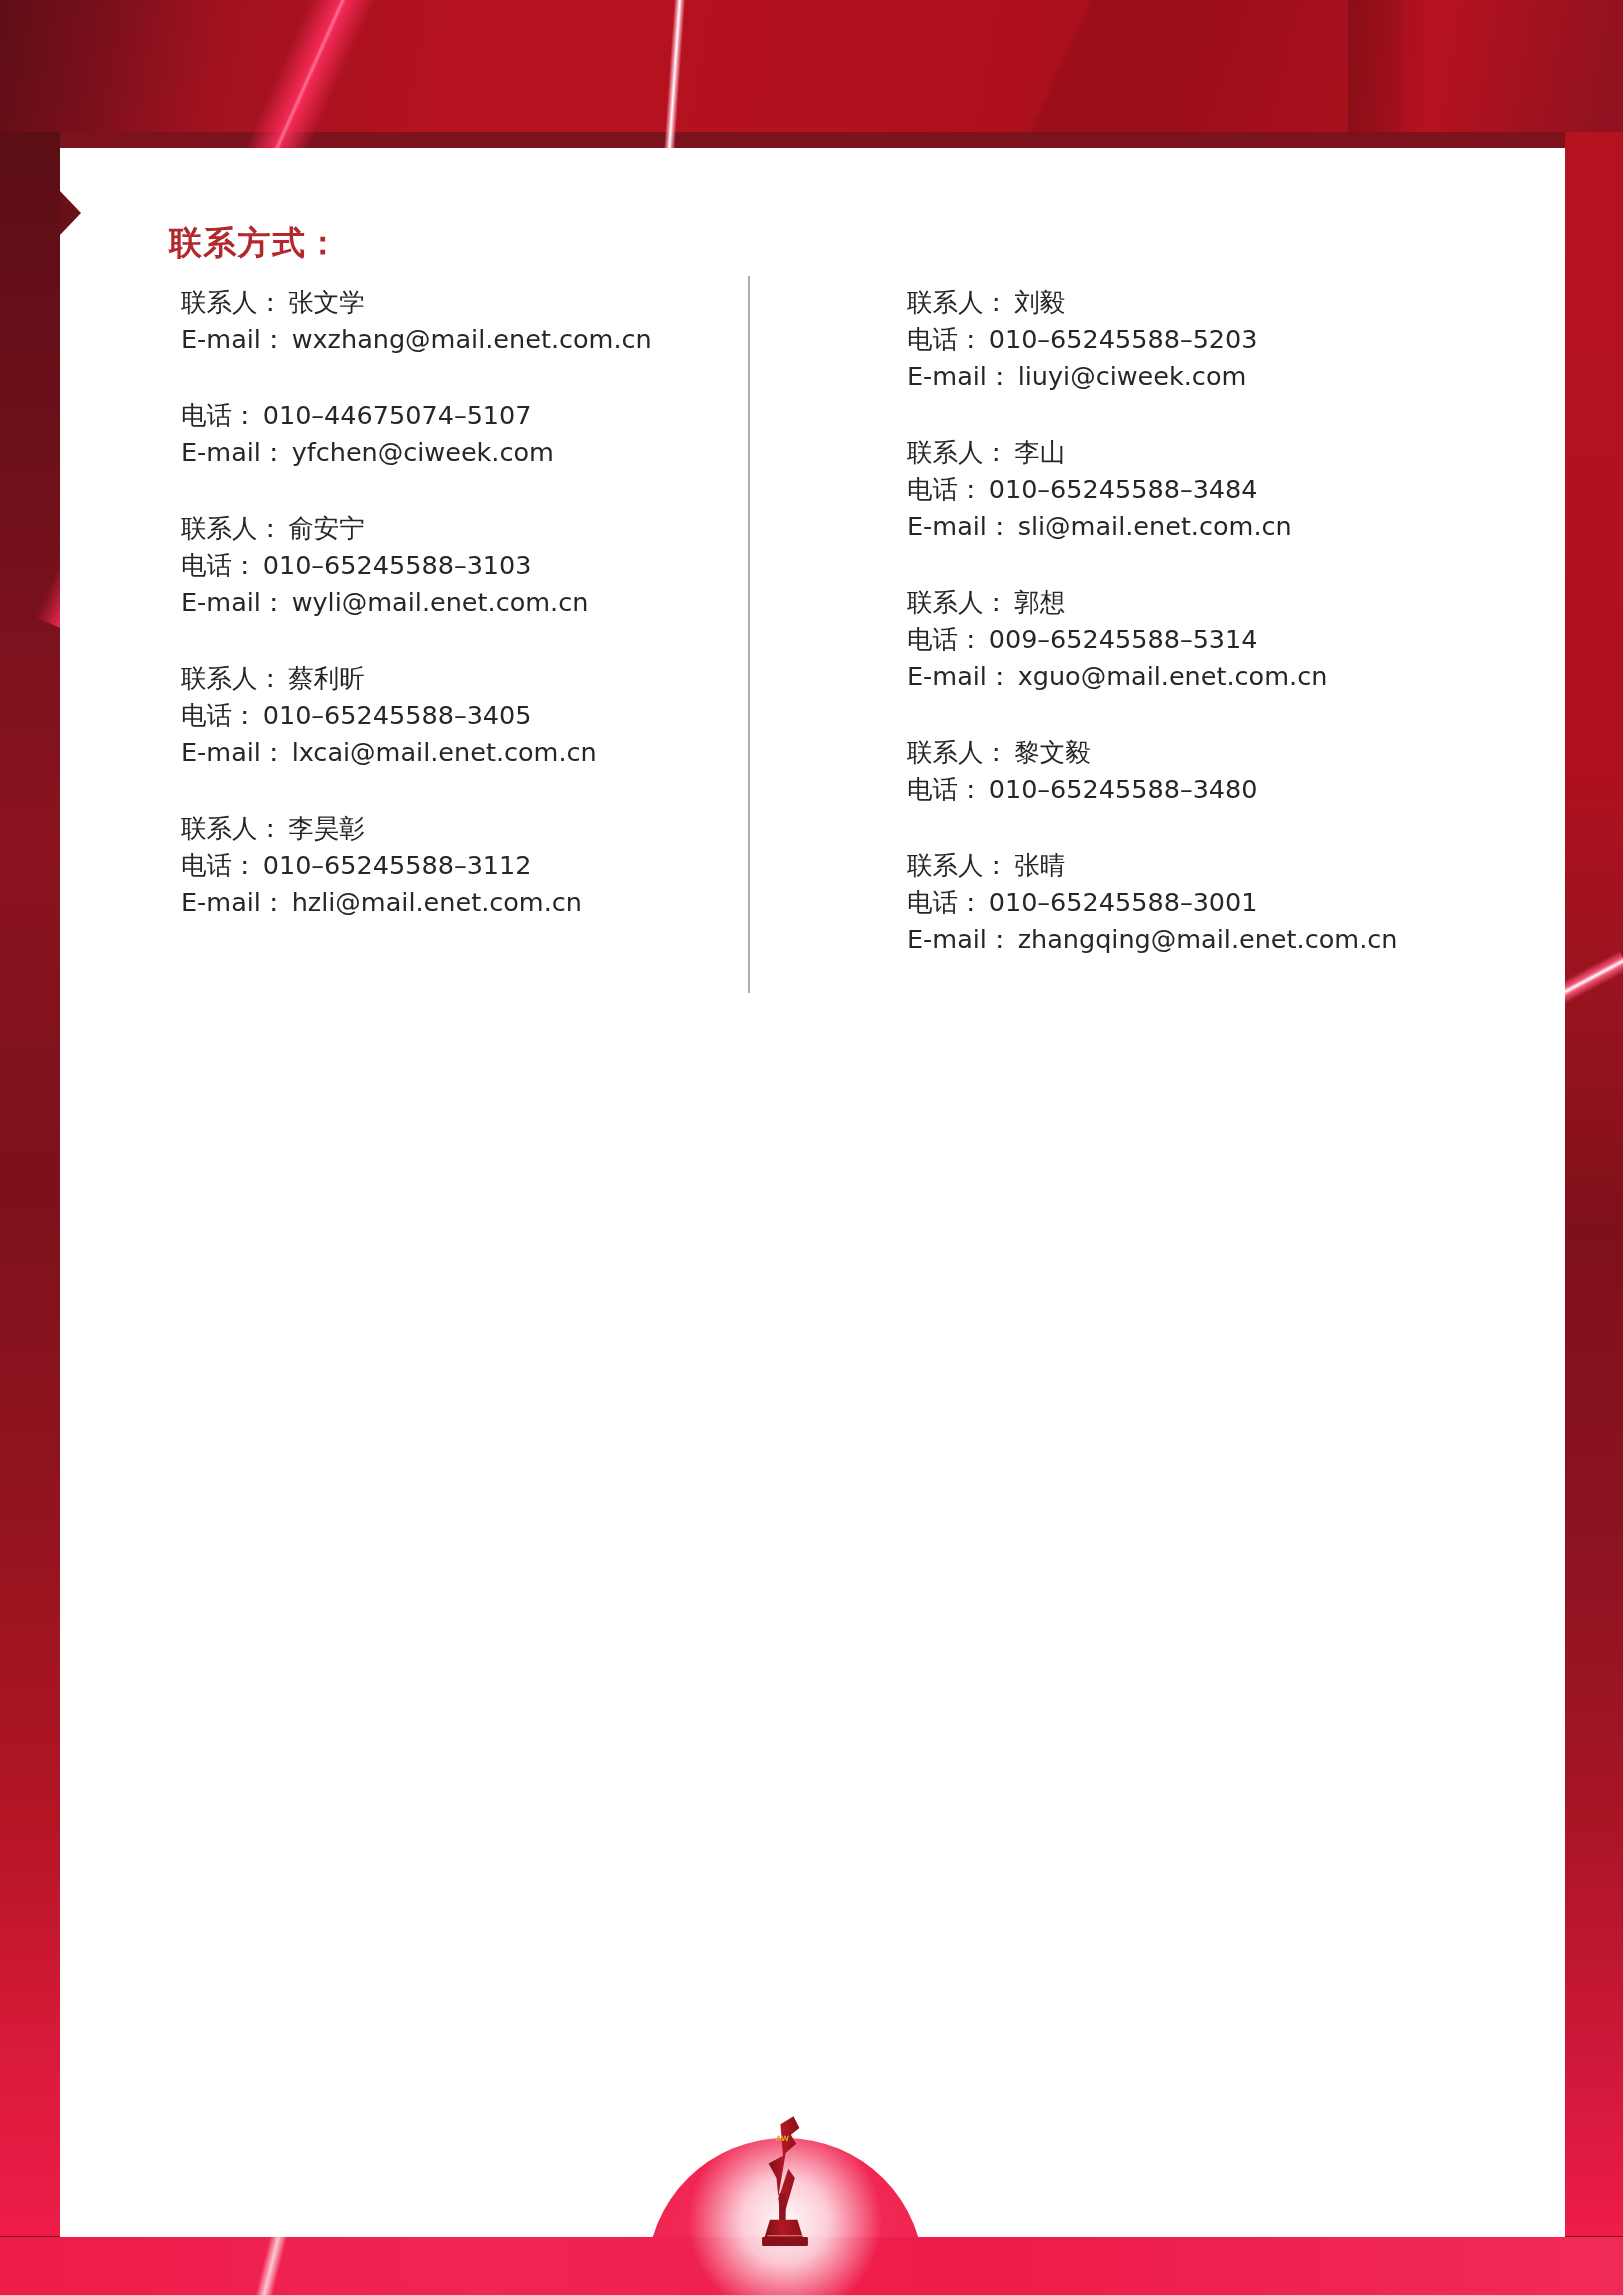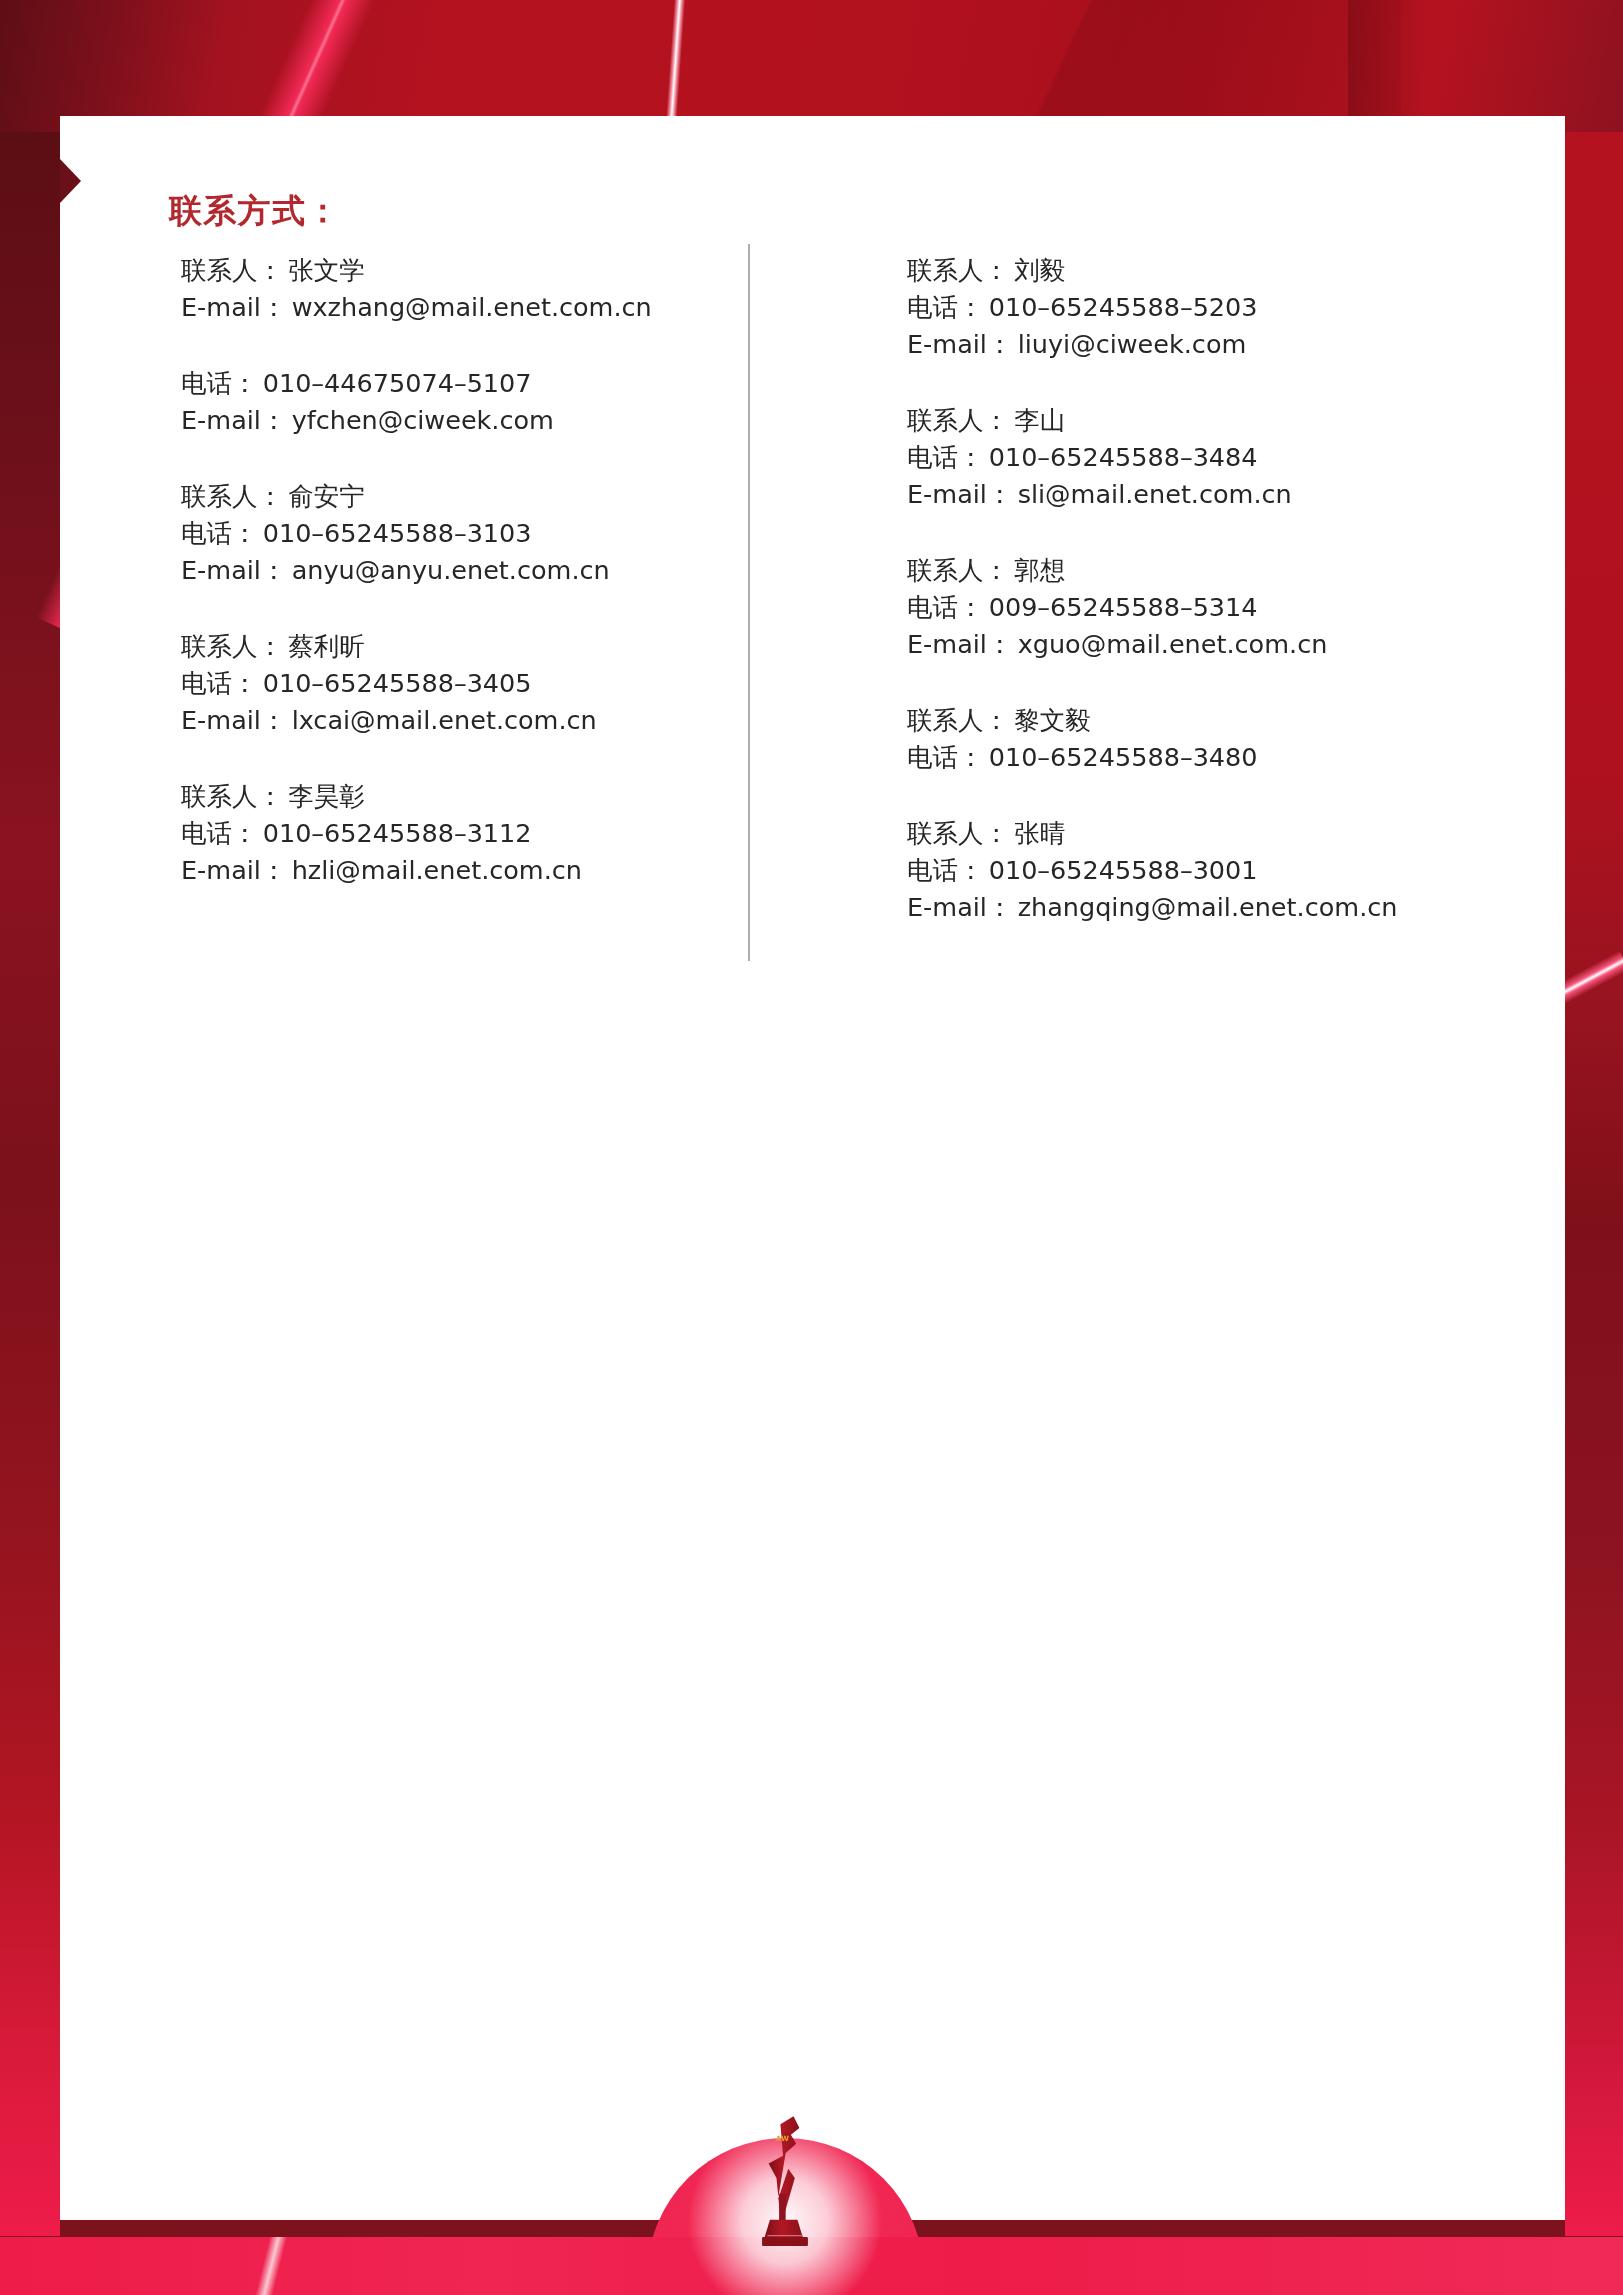--- a/index.html
+++ b/index.html
@@ -36,21 +36,21 @@
   .beam-right-strip{
     left:1518px;top:903px;width:22px;height:216px;transform:rotate(62deg);transform-origin:center;
     background:linear-gradient(90deg,rgba(255,80,120,0) 0%,rgba(255,90,130,0.9) 35%,#ffffff 50%,rgba(255,90,130,0.9) 65%,rgba(255,80,120,0) 100%);
   }
   .beam-bottom-strip{
     left:275px;top:2218px;width:17px;height:144px;transform:rotate(14deg);transform-origin:top center;
     background:linear-gradient(90deg,rgba(255,255,255,0) 0%,rgba(255,255,255,0.75) 50%,rgba(255,255,255,0) 100%);
   }
   
   .panel{
-    position:absolute;left:60px;top:116px;width:1505px;height:2104px;
+    position:absolute;left:60px;top:148px;width:1505px;height:2104px;
     background:#ffffff;z-index:2;
   }
   .notch{
     position:absolute;left:0;top:43px;width:0;height:0;
     border-top:22px solid transparent;border-bottom:22px solid transparent;
     border-left:21px solid #6a1018;
   }
   .heading{
     position:absolute;left:109px;top:73px;margin:0;
     font-size:33px;font-weight:bold;color:#b2282d;letter-spacing:1.3px;
@@ -103,21 +103,21 @@
       <p><span class="lbl">联系人：</span><span class="val">张文学</span></p>
       <p><span class="lbl">E-mail：</span><span class="val">wxzhang@mail.enet.com.cn</span></p>
     </div>
     <div class="contact">
       <p><span class="lbl">电话：</span><span class="val">010–44675074–5107</span></p>
       <p><span class="lbl">E-mail：</span><span class="val">yfchen@ciweek.com</span></p>
     </div>
     <div class="contact">
       <p><span class="lbl">联系人：</span><span class="val">俞安宁</span></p>
       <p><span class="lbl">电话：</span><span class="val">010–65245588–3103</span></p>
-      <p><span class="lbl">E-mail：</span><span class="val">anyu@anyu.enet.com.cn</span></p>
+      <p><span class="lbl">E-mail：</span><span class="val">wyli@mail.enet.com.cn</span></p>
     </div>
     <div class="contact">
       <p><span class="lbl">联系人：</span><span class="val">蔡利昕</span></p>
       <p><span class="lbl">电话：</span><span class="val">010–65245588–3405</span></p>
       <p><span class="lbl">E-mail：</span><span class="val">lxcai@mail.enet.com.cn</span></p>
     </div>
     <div class="contact">
       <p><span class="lbl">联系人：</span><span class="val">李昊彰</span></p>
       <p><span class="lbl">电话：</span><span class="val">010–65245588–3112</span></p>
       <p><span class="lbl">E-mail：</span><span class="val">hzli@mail.enet.com.cn</span></p>

